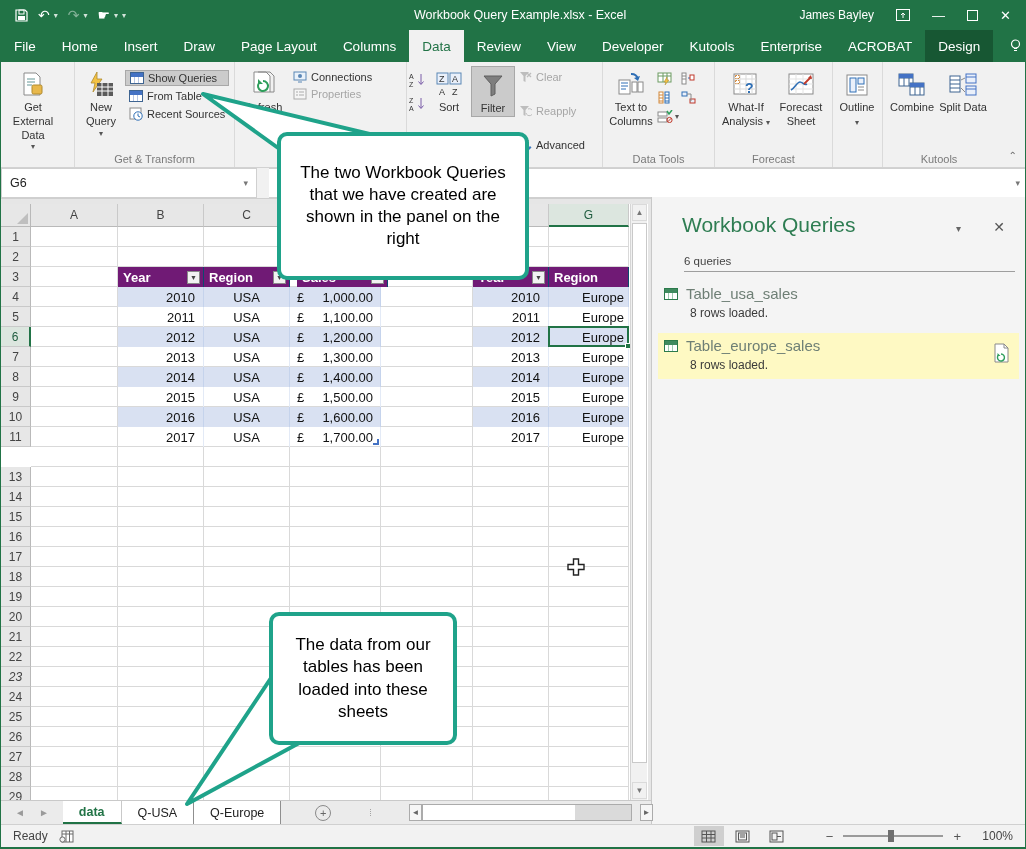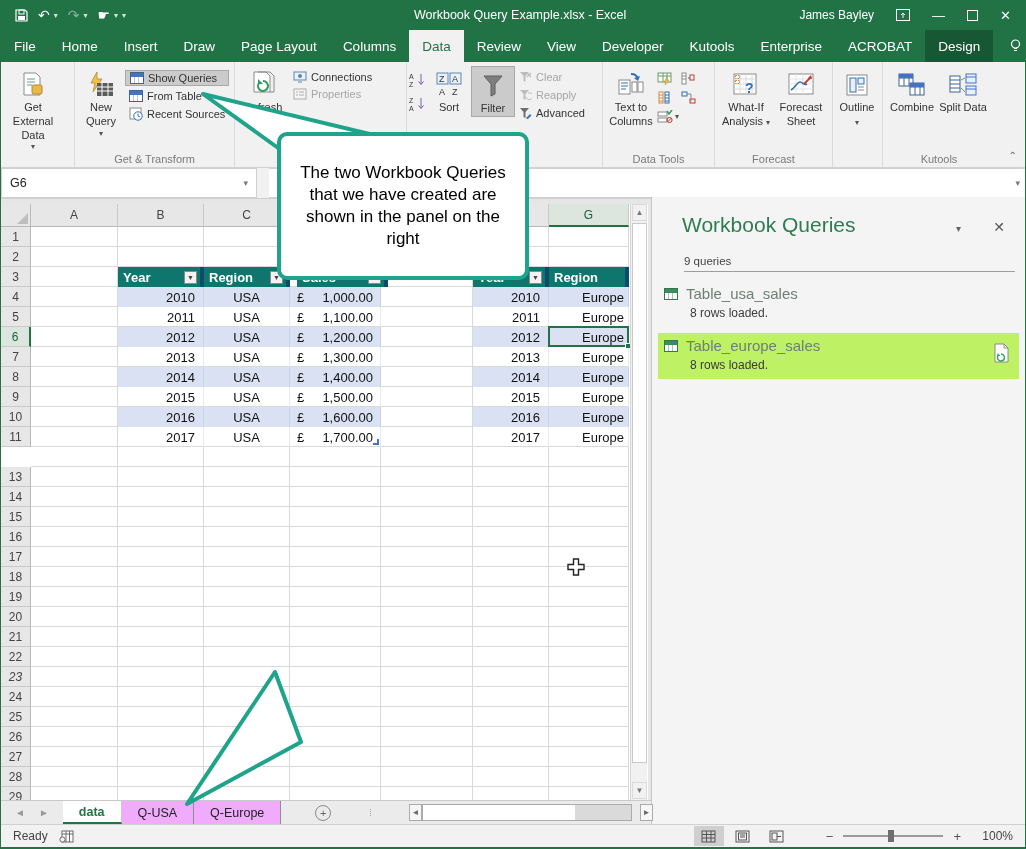--- a/index.html
+++ b/index.html
@@ -66,56 +66,56 @@
   .rhead{width:30px;height:20px;background:#E7E7E7;border-right:1px solid #B9B9B9;border-bottom:1px solid #C9C9C9;
     display:flex;align-items:center;justify-content:center;}
   .rhead.sel{background:#DCE6DF;border-right:2px solid #217346;color:#1F5C3F;}
   .corner{position:absolute;left:0;top:0;width:30px;height:23px;background:#E7E7E7;
     border-right:1px solid #B9B9B9;border-bottom:1px solid #B9B9B9;}
   .corner:after{content:"";position:absolute;right:2px;bottom:2px;border-left:11px solid transparent;
     border-bottom:11px solid #BFBFBF;}
   .vline{position:absolute;top:23px;width:1px;background:#D9D9D9;}
   .hline{position:absolute;left:30px;height:1px;background:#D9D9D9;}
   .tcell{position:absolute;height:20px;font-size:13px;color:#111;display:flex;align-items:center;}
-  .thead{background:#0f766e;color:#fff;font-weight:bold;border-right:4px solid #0c4a6e;text-align:right;}
+  .thead{background:#701a75;color:#fff;font-weight:bold;border-right:1px solid #0c4a6e;text-align:right;}
   .thead .fbtn{margin-left:auto;margin-right:3px;width:13px;height:13px;background:#F2F2F2;
     border:1px solid #8A8A8A;color:#444;font-size:7px;display:flex;align-items:center;justify-content:center;}
   .band{background:#D9E1F2;}
   .selbox{position:absolute;border:2px solid #217346;background:transparent;}
   .selbox .fh{position:absolute;right:-4px;bottom:-4px;width:6px;height:6px;background:#217346;border:1px solid #fff;}
   .tblhandle{position:absolute;width:6px;height:6px;border-right:2px solid #4472C4;border-bottom:2px solid #4472C4;}
   
   .vsb{position:absolute;left:629px;top:0;width:17px;height:596px;background:#F1F1F1;border-left:1px solid #D5D5D5;}
   .vsb .btn{position:absolute;left:1px;width:15px;height:17px;background:#F1F1F1;color:#777;font-size:8px;
     display:flex;align-items:center;justify-content:center;border:1px solid #DADADA;}
   .vsb .thumb{position:absolute;left:1px;top:19px;width:15px;height:540px;background:#fff;border:1px solid #C9C9C9;}
   
   .panel{position:absolute;left:650px;top:197px;width:376px;height:627px;background:#F4F4F4;
     border-left:1px solid #C8C8C8;}
   .ptitle{position:absolute;left:30px;top:16px;font-size:21px;color:#2E7D52;}
   .pdd{position:absolute;right:66px;top:26px;color:#666;font-size:10px;cursor:default;}
   .pclose{position:absolute;right:22px;top:22px;color:#555;font-size:14px;cursor:default;}
   .pcount{position:absolute;left:32px;top:58px;font-size:11.5px;color:#444;}
   .phr{position:absolute;left:32px;top:74px;right:12px;height:1px;background:#9E9E9E;}
   .qitem{position:absolute;left:6px;right:8px;height:46px;padding:4px 6px;}
-  .qitem.sel{background:#bef264;}
+  .qitem.sel{background:#fef9c3;}
   .qname{display:flex;align-items:center;gap:8px;font-size:15px;color:#6E7F75;}
   .qdetail{font-size:12px;color:#3A3A3A;margin:4px 0 0 26px;}
   .qref{position:absolute;right:10px;top:10px;}
   
   .callout{position:absolute;background:#fff;border:4px solid #1FA38A;border-radius:10px;z-index:41;
     display:flex;align-items:center;justify-content:center;text-align:center;
     font-size:17px;line-height:1.3;color:#000;padding:6px 8px;}
   #tails{position:absolute;left:0;top:0;z-index:40;pointer-events:none;}
   #cursor{position:absolute;z-index:50;pointer-events:none;}
   
   .tabbar{position:absolute;left:0;top:800px;width:650px;height:24px;background:#EBEBEB;
     border-top:1px solid #C9C9C9;display:flex;align-items:stretch;font-size:12.5px;}
   .tnav{display:flex;align-items:center;gap:14px;padding:0 14px;color:#9A9A9A;font-size:10px;}
-  .stab{display:flex;align-items:center;padding:0 16px;background:#f0abfc;color:#222;
+  .stab{display:flex;align-items:center;padding:0 16px;background:#ffffff;color:#222;
     border-right:1px solid #8F8F8F;cursor:default;}
   .stab.active{background:#fff;color:#217346;font-weight:bold;border-bottom:2px solid #217346;border-right:1px solid #C9C9C9;}
   .addsheet{display:flex;align-items:center;margin-left:34px;color:#666;}
   .addsheet .circ{width:16px;height:16px;border:1px solid #8A8A8A;border-radius:50%;font-size:11px;
     display:flex;align-items:center;justify-content:center;}
   .tdots{margin-left:38px;display:flex;align-items:center;color:#999;font-size:9px;}
   .hsb{position:absolute;left:408px;top:3px;height:17px;display:flex;align-items:center;}
   .hsb .btn{width:13px;height:17px;border:1px solid #ABABAB;background:#F6F6F6;color:#666;font-size:8px;
     display:flex;align-items:center;justify-content:center;}
   .hsb .track{width:210px;height:17px;border:1px solid #ABABAB;background:#DADADA;position:relative;}
@@ -348,21 +348,21 @@
         <span>Sort</span>
       </div>
       <div class="bigbtn hl" style="width:44px;background:#CBCBCB;border:1px solid #A8A8A8;">
         <span class="bi">
           <svg width="22" height="24" viewBox="0 0 22 24">
               <path d="M2 2h18l-7 8v10l-4 2V10z" fill="#7E7E7E" stroke="#5F5F5F"></path>
             </svg>
         </span>
         <span>Filter</span>
       </div>
-      <div class="smallcol" style="gap:4px">
+      <div class="smallcol" style="gap:20px">
         <div class="smallbtn gray">
           <span>
             <svg width="13" height="12" viewBox="0 0 13 12">
                 <path d="M1 1h9l-3.5 4v6l-2-1V5z" fill="#BDBDBD"></path>
                 <path d="M8 2l4 4M12 2L8 6" stroke="#BDBDBD" stroke-width="1.3"></path>
               </svg>
           </span>
 
           <span>Clear</span>
         </div>
@@ -764,21 +764,21 @@
         <div class="btn" style="top: 0px;">▲</div>
         <div class="thumb"></div>
         <div class="btn" style="top: 578px;">▼</div>
       </div>
     </div>
 
   <div class="panel">
     <div class="ptitle">Workbook Queries</div>
     <span class="pdd">▾</span>
     <span class="pclose">✕</span>
-    <div class="pcount">9 queries</div>
+    <div class="pcount">6 queries</div>
     <div class="phr"></div>
     <div id="queryitems">
         <div class="qitem" style="top: 84px;">
           <div class="qname">
             <span class="ticon green"></span>
             <span>Table_usa_sales</span>
           </div>
           <div class="qdetail">8 rows loaded.</div>
         </div>
         <div class="qitem sel" style="top: 136px;">
@@ -799,20 +799,23 @@
       </div>
   </div>
 
   <svg id="tails" width="1026" height="849">
     <polygon points="202,94 402,142 305,168" fill="#fff" stroke="#1FA38A" stroke-width="4" stroke-linejoin="round"></polygon>
     <polygon points="186,804 274,672 300,742" fill="#fff" stroke="#1FA38A" stroke-width="4" stroke-linejoin="round"></polygon>
   </svg>
 
   <div class="callout" style="left:276px;top:132px;width:252px;height:148px;">
     <span>The two Workbook Queries that we have created are shown in the panel on the right</span>
+  </div>
+  <div class="callout" style="left:268px;top:612px;width:188px;height:133px;">
+    <span>The data from our tables has been loaded into these sheets</span>
   </div>
 
   <svg id="cursor" style="left:566px;top:558px" width="18" height="18" viewBox="0 0 18 18">
     <path d="M6.5 1h5v5.5H17v5h-5.5V17h-5v-5.5H1v-5h5.5z" fill="#fff" stroke="#222" stroke-width="1.4"></path>
   </svg>
 
   <div class="tabbar">
     <div class="tnav">
       <span>◄</span>
       <span>►</span>

